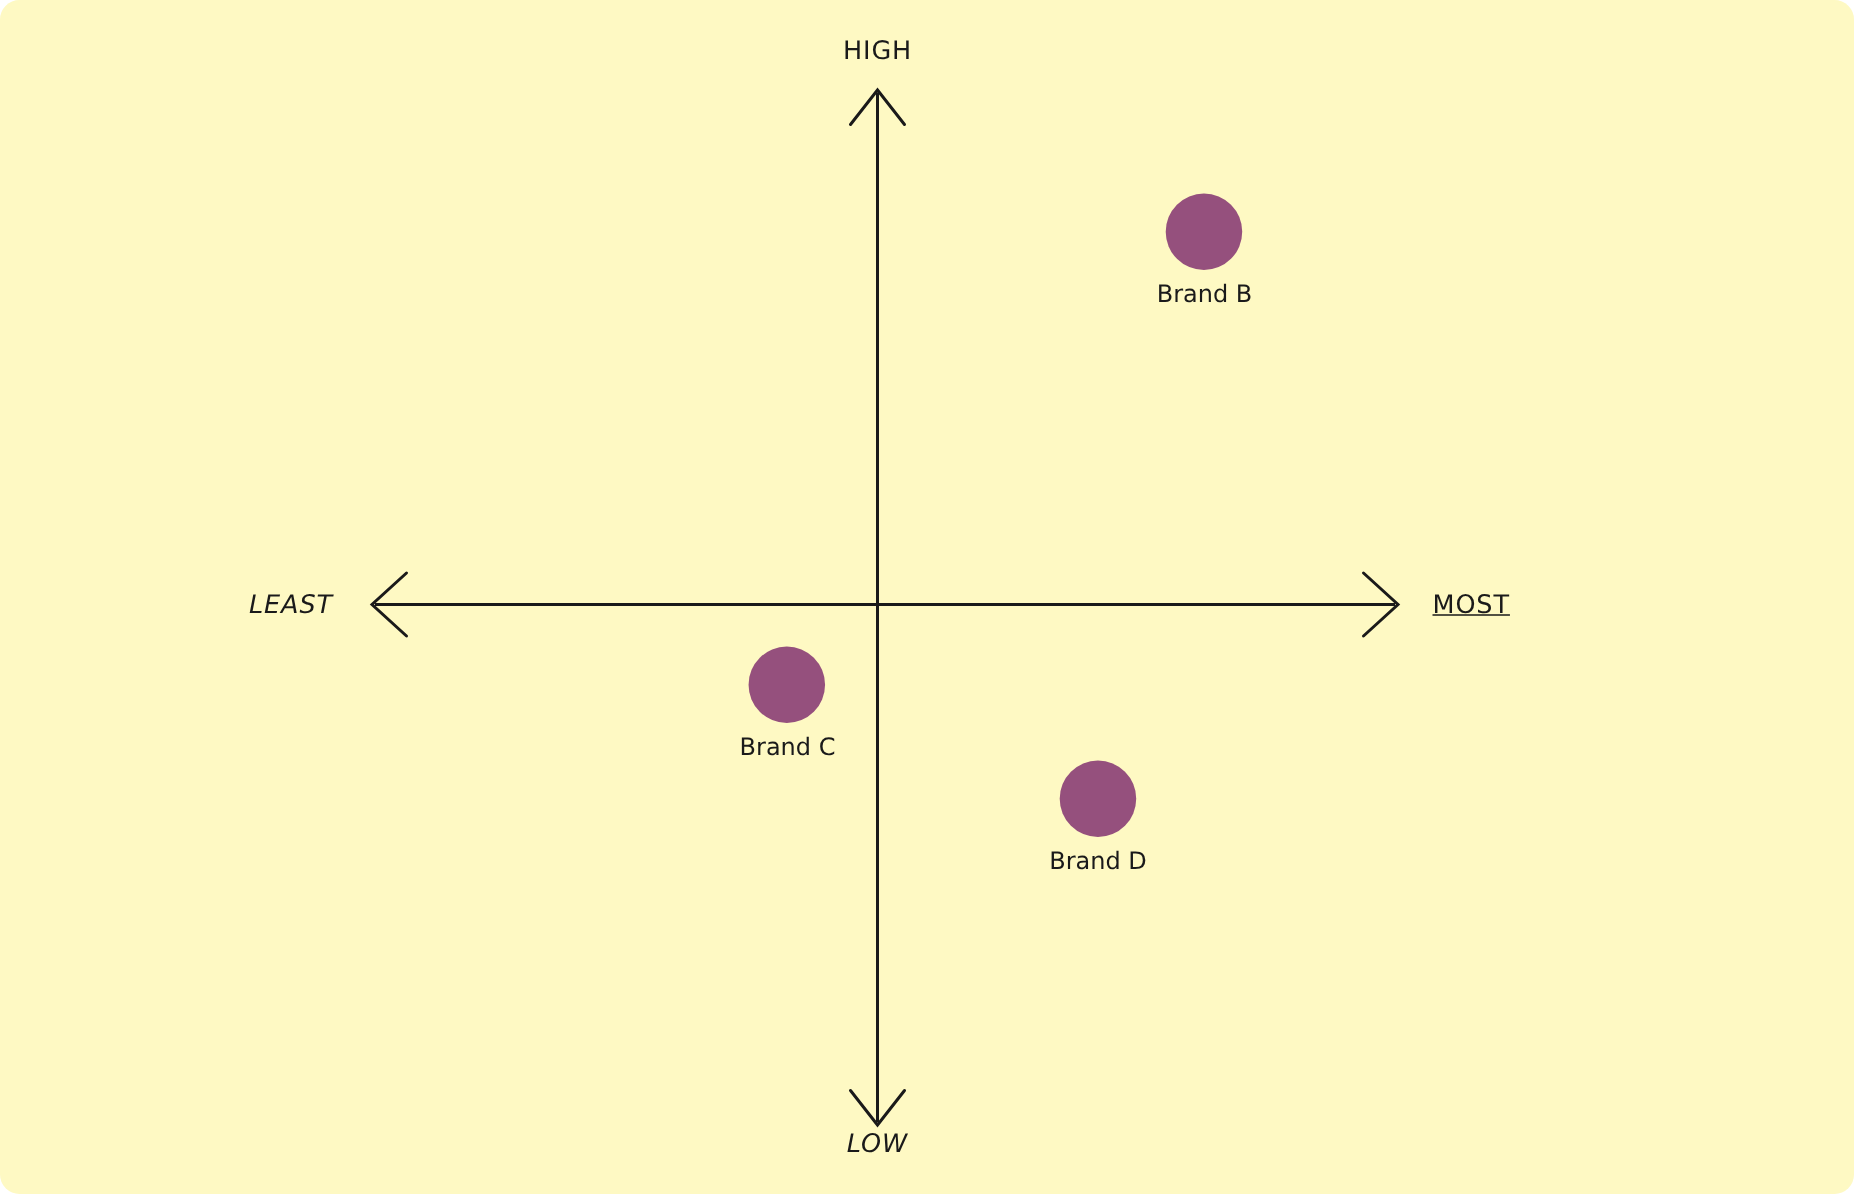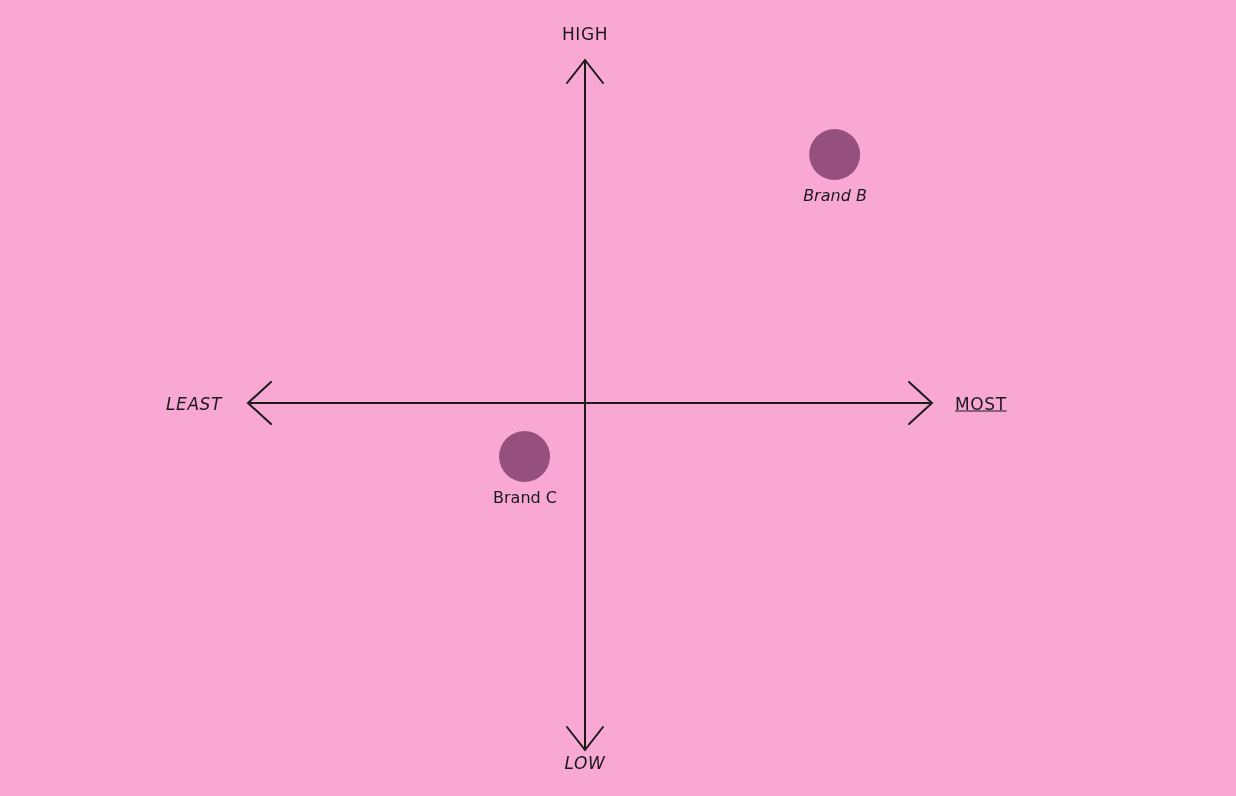--- a/index.html
+++ b/index.html
@@ -74,21 +74,21 @@
   .bubble-label {
     margin-top: 8px;
     font-size: 16px;
     color: #1a1a1a;
     line-height: 1;
   }
 </style>
 </head>
 <body>
 
-<div id="chart-canvas" style="background: #f9a8d4;">
+<div id="chart-canvas" style="background: #fef9c3; border-radius: 13px;">
 
   <svg id="chart-svg" viewBox="0 0 1236 796" xmlns="http://www.w3.org/2000/svg">
 
     <line class="axis-line" x1="585" y1="62" x2="585" y2="748" style="stroke: rgb(26, 26, 26);"></line>
 
     <line class="axis-line" x1="250" y1="403" x2="930" y2="403" style="stroke: rgb(26, 26, 26);"></line>
 
     <polyline class="arrow-head" points="567,83 585,60 603,83" style="stroke: rgb(26, 26, 26);"></polyline>
     <polyline class="arrow-head" points="567,727 585,750 603,727" style="stroke: rgb(26, 26, 26);"></polyline>
     <polyline class="arrow-head" points="271,382 248,403 271,424" style="stroke: rgb(26, 26, 26);"></polyline>
@@ -97,24 +97,28 @@
 
   <div class="axis-label axis-label-top" style="left: 585px; top: 26px; color: rgb(26, 26, 26);">HIGH</div>
 
   <div class="axis-label axis-label-bottom" style="left: 585px; top: 755px; color: rgb(26, 26, 26); font-style: italic;">LOW</div>
 
   <div class="axis-label axis-label-left" style="left: 222px; top: 404px; color: rgb(26, 26, 26); font-style: italic;">LEAST</div>
 
   <div class="axis-label axis-label-right" style="left: 955px; top: 404px; color: rgb(26, 26, 26); text-decoration: underline;">MOST</div>
 
 
-  <div class="bubble-group" style="left:835px; top:129px;font-style:italic;">
+  <div class="bubble-group" style="left:803px; top:129px;">
     <span class="bubble-dot" style="background: rgb(149, 80, 125); width: 51px; height: 51px;"></span>
     <div class="bubble-label" style="color: rgb(26, 26, 26);">Brand B</div>
   </div>
 
   <div class="bubble-group" style="left:525px; top:431px;">
     <span class="bubble-dot" style="background: rgb(149, 80, 125); width: 51px; height: 51px;"></span>
     <div class="bubble-label" style="color: rgb(26, 26, 26);">Brand C</div>
   </div>
 
+  <div class="bubble-group" style="left:732px; top:507px;">
+    <span class="bubble-dot" style="background: rgb(149, 80, 125); width: 51px; height: 51px;"></span>
+    <div class="bubble-label" style="color: rgb(26, 26, 26);">Brand D</div>
+  </div>
 
 </div>
 
 </body></html>

